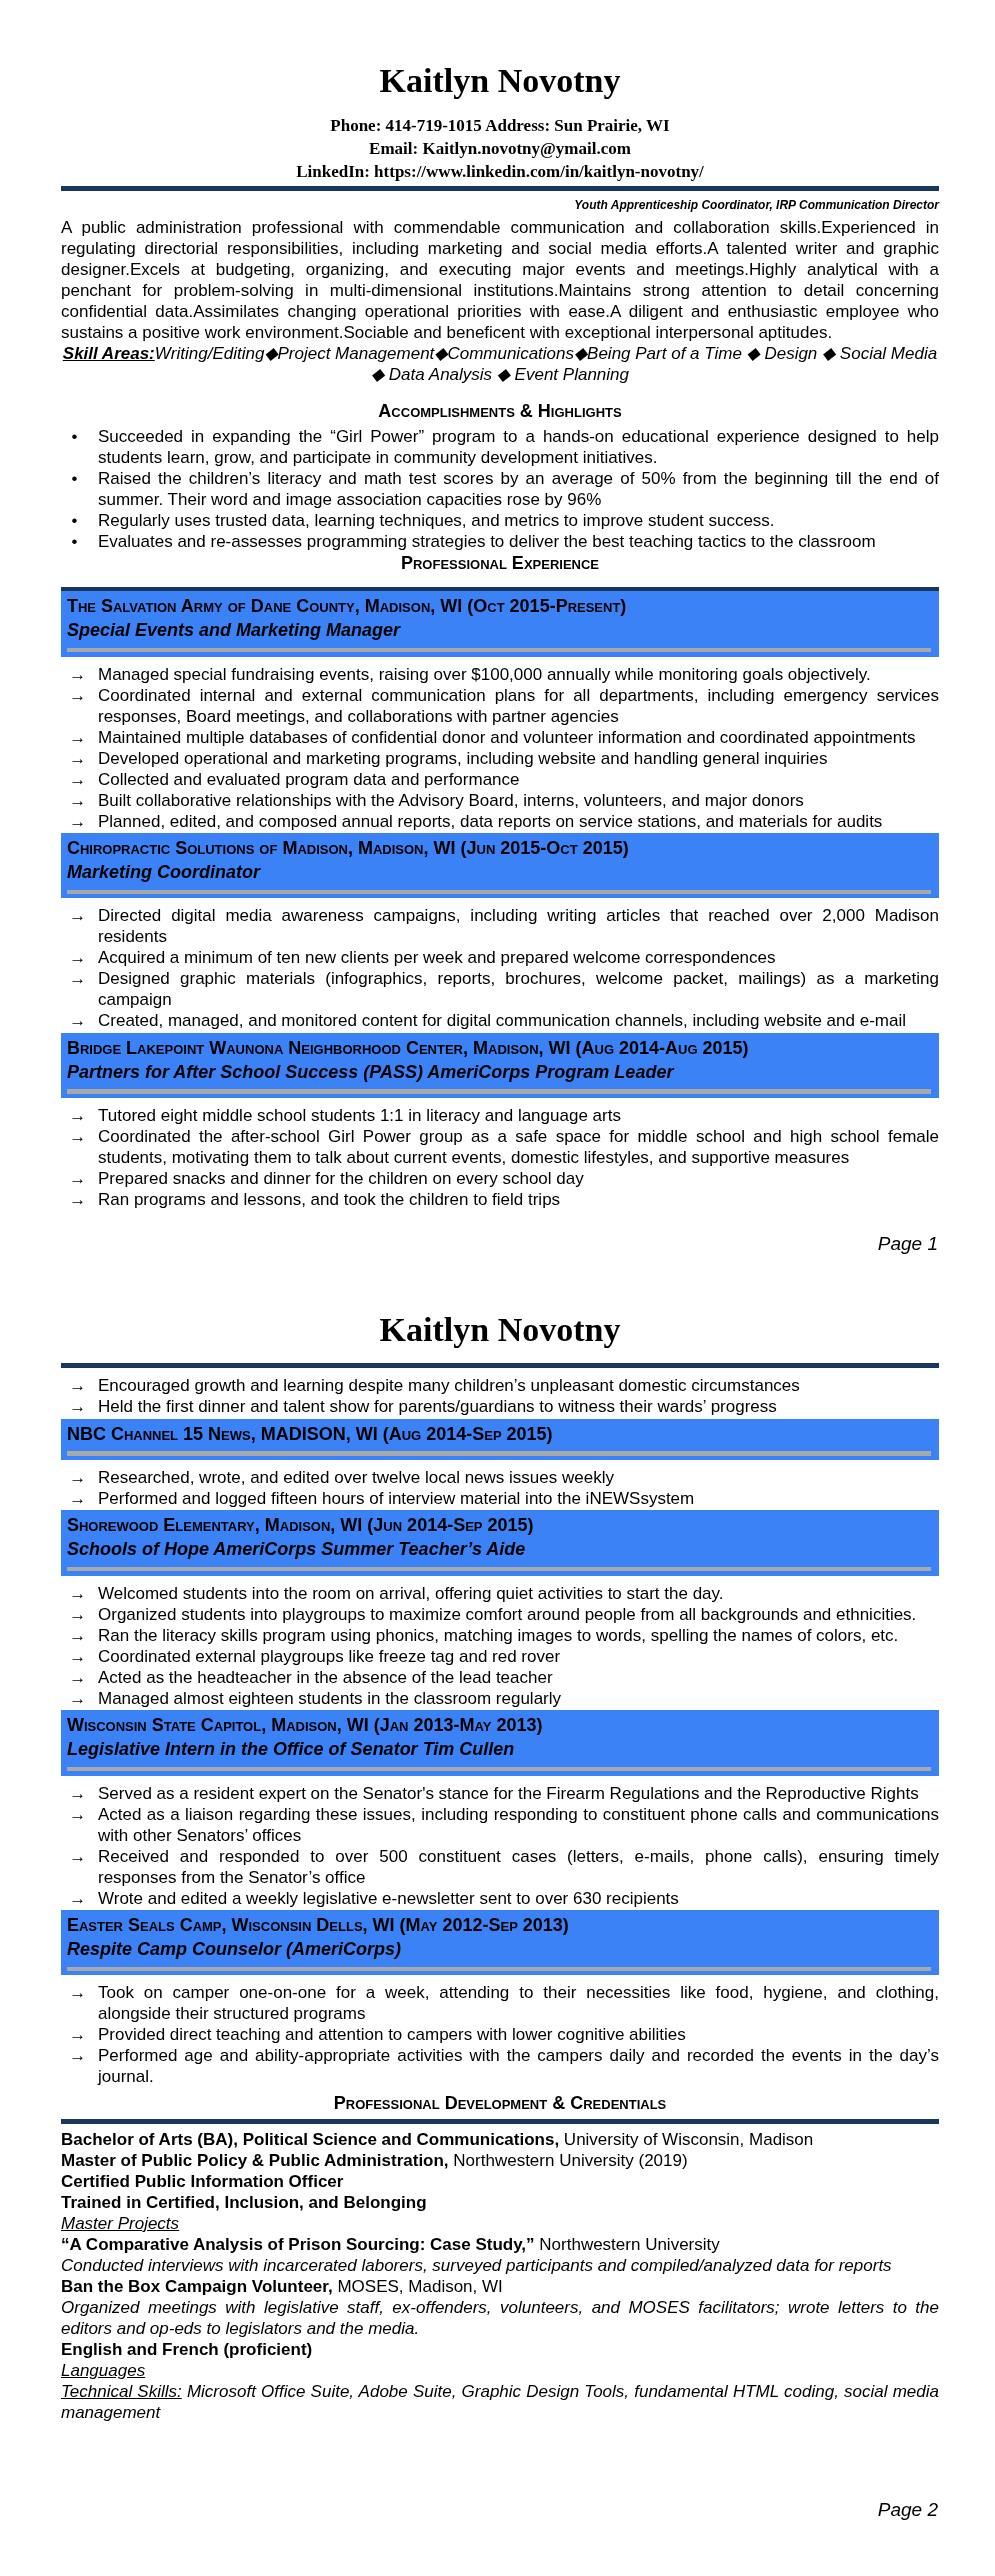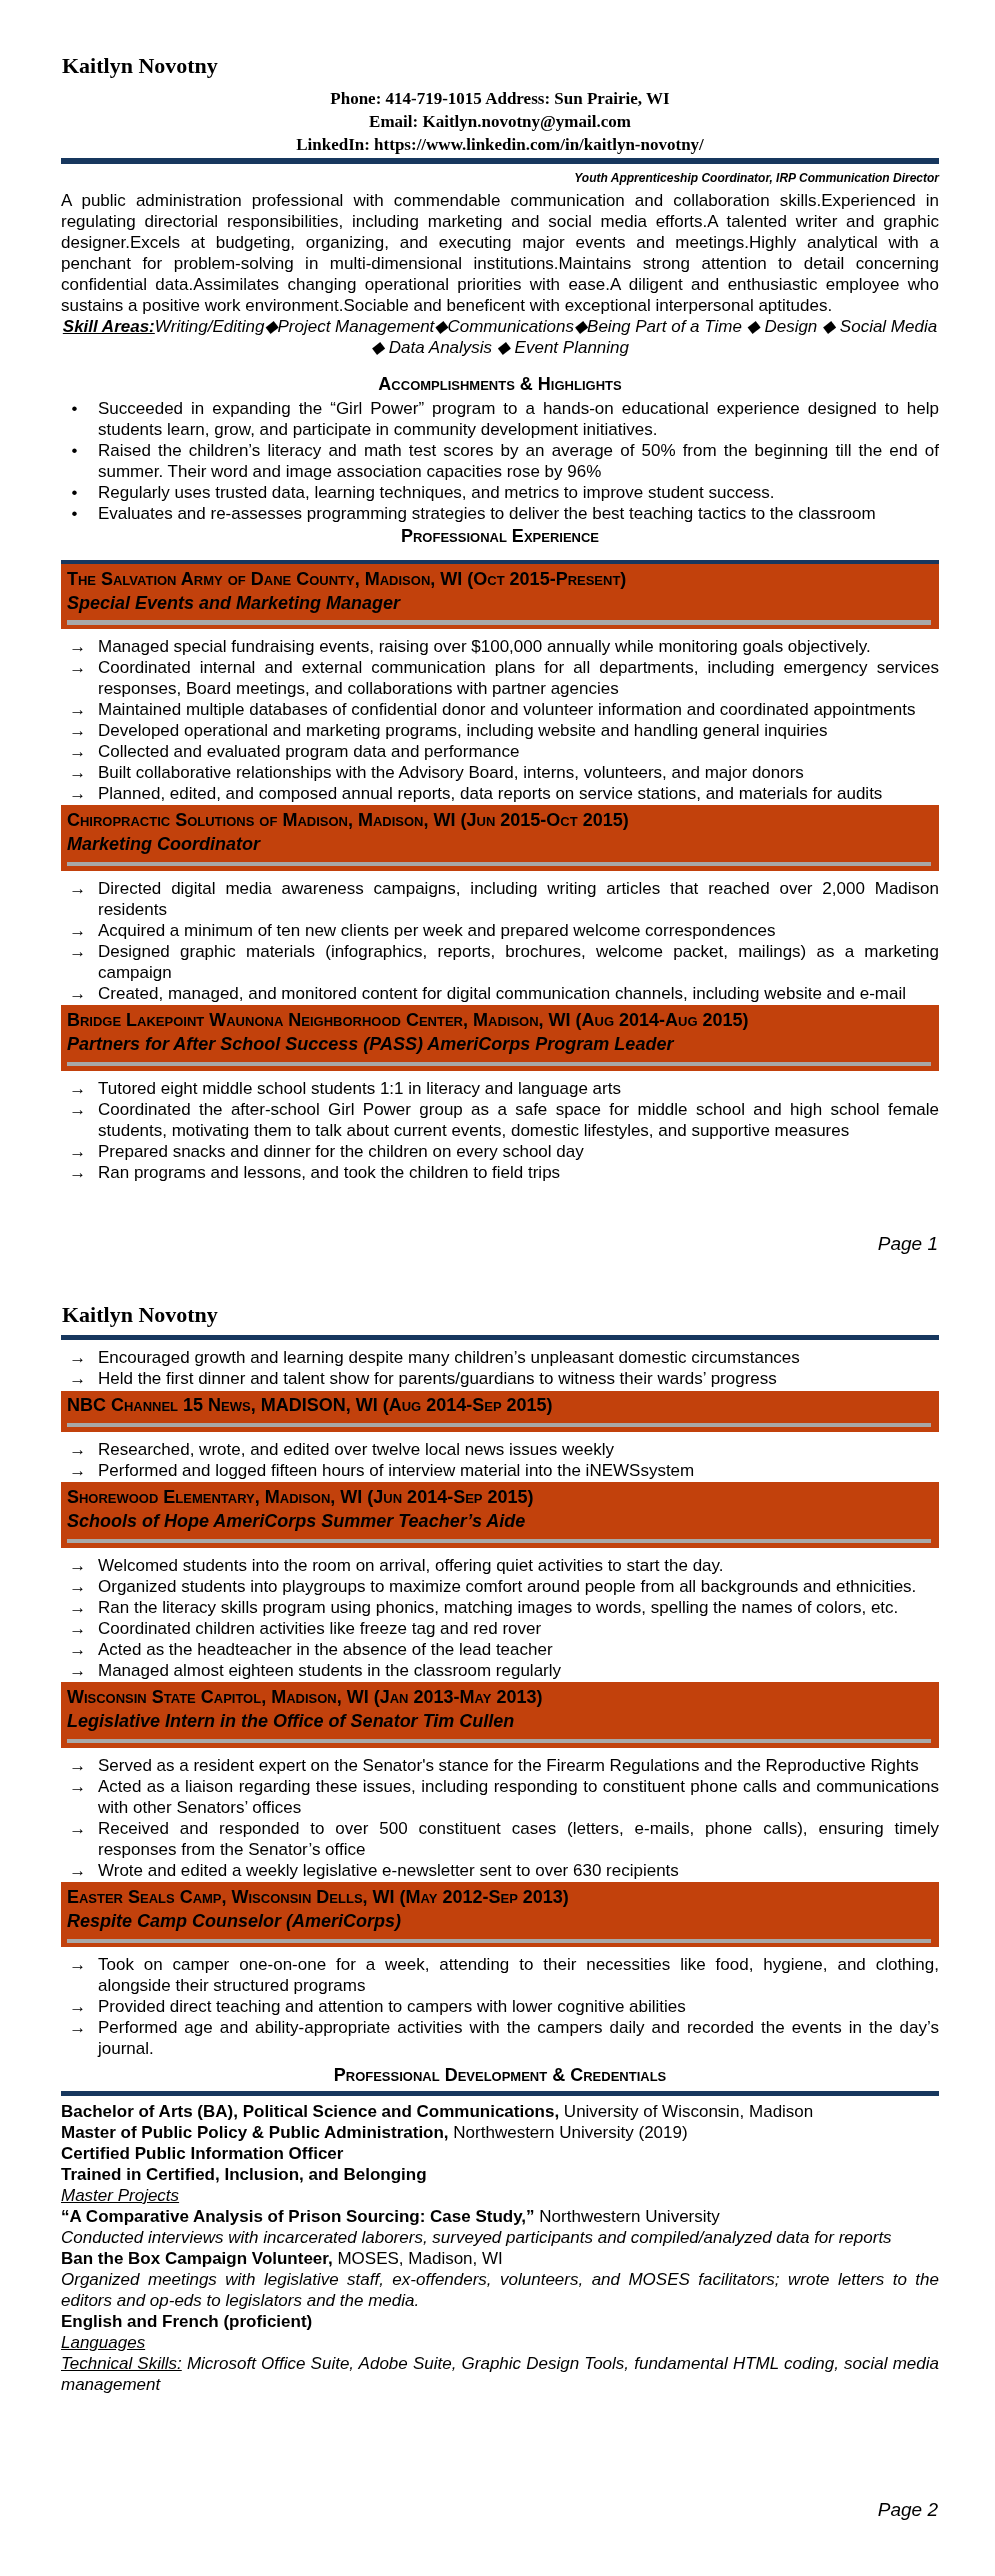--- a/index.html
+++ b/index.html
@@ -3,22 +3,22 @@
 <meta charset="utf-8">
 <style>
   html, body { margin: 0; padding: 0; background: #ffffff; }
   body { width: 995px; font-family: "Liberation Sans", sans-serif; color: #000; }
 
   .page { position: relative; width: 995px; height: 1288px; box-sizing: border-box;
           padding-left: 61px; padding-right: 56px; overflow: hidden; background: #fff; }
   .page1 { padding-top: 47px; }
   .page2 { padding-top: 8.2px; }
 
-  .doc-name { font-family: "Liberation Serif", serif; font-weight: bold; font-size: 22px;
-              line-height: 35px; text-align: left; margin: 1px; }
+  .doc-name { font-family: "Liberation Serif", serif; font-weight: bold; font-size: 34px;
+              line-height: 35px; text-align: center; margin: 16px; }
   .contact-line { font-family: "Liberation Serif", serif; font-weight: bold; font-size: 17px;
                   line-height: 23px; text-align: center; margin: 0; }
   .contact-block { margin-top: 3.5px; }
 
   .navy-rule { height: 5.3px; background: #17375E; margin-top: 2.9px; }
   .navy-rule.credentials-rule { margin-top: 4.7px; }
 
   .doc-title { font-size: 12px; font-weight: bold; text-align: right; line-height: 20px; margin: 4.1px 0 0 0; font-style: italic; }
 
   .body-text { font-size: 17px; line-height: 21px; }
@@ -33,21 +33,21 @@
   h2.tight { margin-top: 1.2px; }
   h2.dev-heading { margin-top: 5.9px; }
 
   ul.blist { list-style: none; margin: 3.5px 0 0 0; padding: 0; }
   ul.blist li { position: relative; padding-left: 37px; text-align: justify; margin: 0; }
   ul.blist .mk { position: absolute; left: 8.2px; top: 0; }
   ul.disc .mk { left: 10.5px; }
 
   ul.jblist { margin-top: 7px; margin-bottom: 1.2px; }
 
-  .job-head { background: #c2410c; padding: 2.9px 8.2px 4.7px 5.9px; }
+  .job-head { background: #3b82f6; padding: 2.9px 8.2px 4.7px 5.9px; }
   .job-head.first { border-top: 4.7px solid #17375E; margin-top: 13px; }
   .job-head h3 { margin: 0; font-size: 18px; line-height: 24px; font-weight: bold; font-variant: small-caps; }
   .job-head .jtitle { margin: 0; font-size: 18px; line-height: 24px; font-weight: bold; font-style: italic; }
   .head-rule { height: 4.1px; background: #A8A8A8; margin-top: 5.9px; }
 
   .cred-block { margin-top: 4.7px; }
   .cred-line { margin: 0; text-align: justify; }
   .cl-b { font-weight: bold; }
   .cl-iu { font-style: italic; text-decoration: underline; }
   .cl-i { font-style: italic; }
@@ -152,21 +152,21 @@
 
   <div class="job-head">
     <h3>Shorewood Elementary, Madison, WI (Jun 2014-Sep 2015)</h3>
     <p class="jtitle">Schools of Hope AmeriCorps Summer Teacher’s Aide</p>
     <div class="head-rule"></div>
   </div>
   <ul class="blist jblist body-text">
     <li><span class="mk">→</span><span>Welcomed students into the room on arrival, offering quiet activities to start the day.</span></li>
     <li><span class="mk">→</span><span>Organized students into playgroups to maximize comfort around people from all backgrounds and ethnicities.</span></li>
     <li><span class="mk">→</span><span>Ran the literacy skills program using phonics, matching images to words, spelling the names of colors, etc.</span></li>
-    <li><span class="mk">→</span><span>Coordinated children activities like freeze tag and red rover</span></li>
+    <li><span class="mk">→</span><span>Coordinated external playgroups like freeze tag and red rover</span></li>
     <li><span class="mk">→</span><span>Acted as the headteacher in the absence of the lead teacher</span></li>
     <li><span class="mk">→</span><span>Managed almost eighteen students in the classroom regularly</span></li>
   </ul>
 
   <div class="job-head">
     <h3>Wisconsin State Capitol, Madison, WI (Jan 2013-May 2013)</h3>
     <p class="jtitle">Legislative Intern in the Office of Senator Tim Cullen</p>
     <div class="head-rule"></div>
   </div>
   <ul class="blist jblist body-text">

